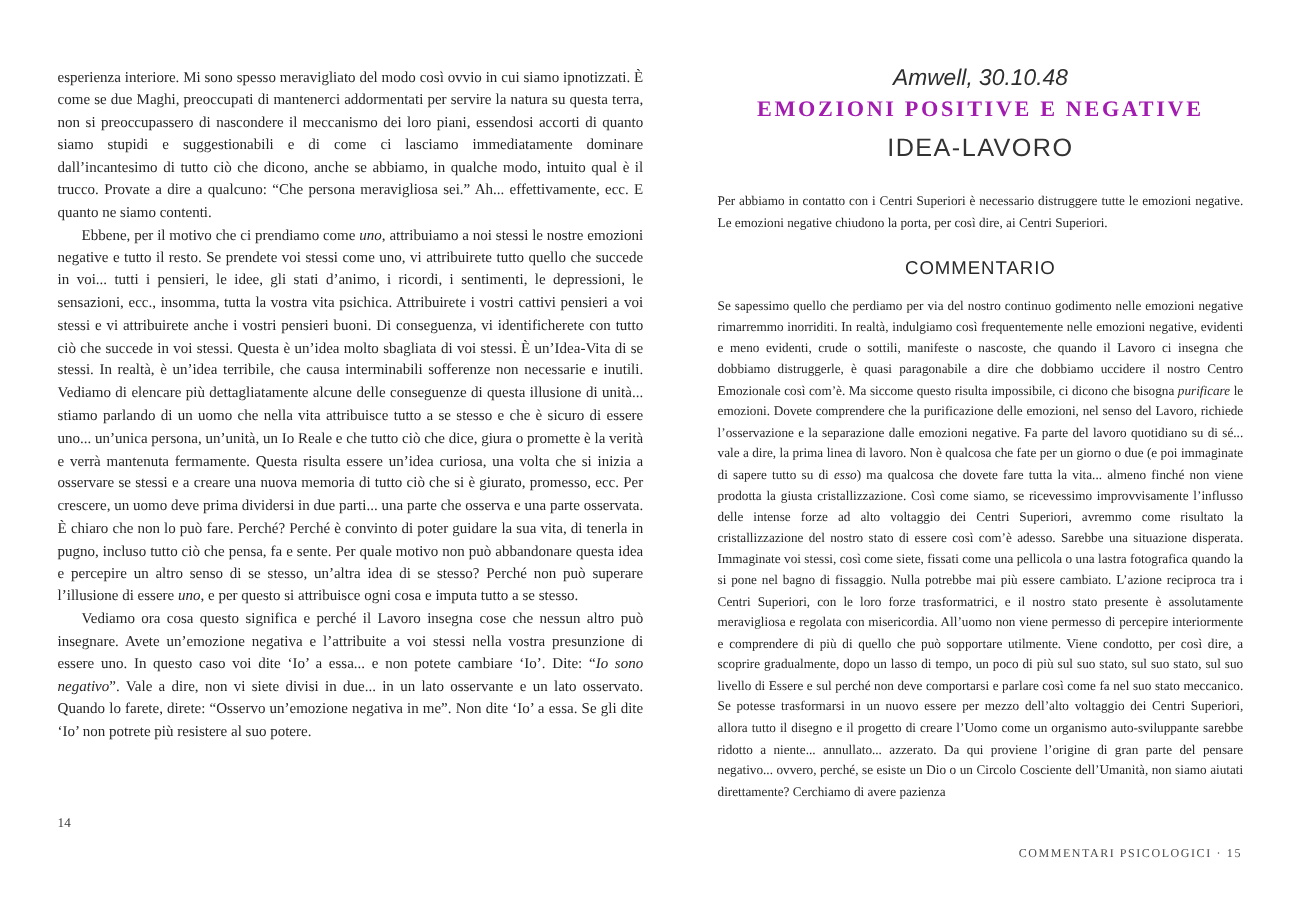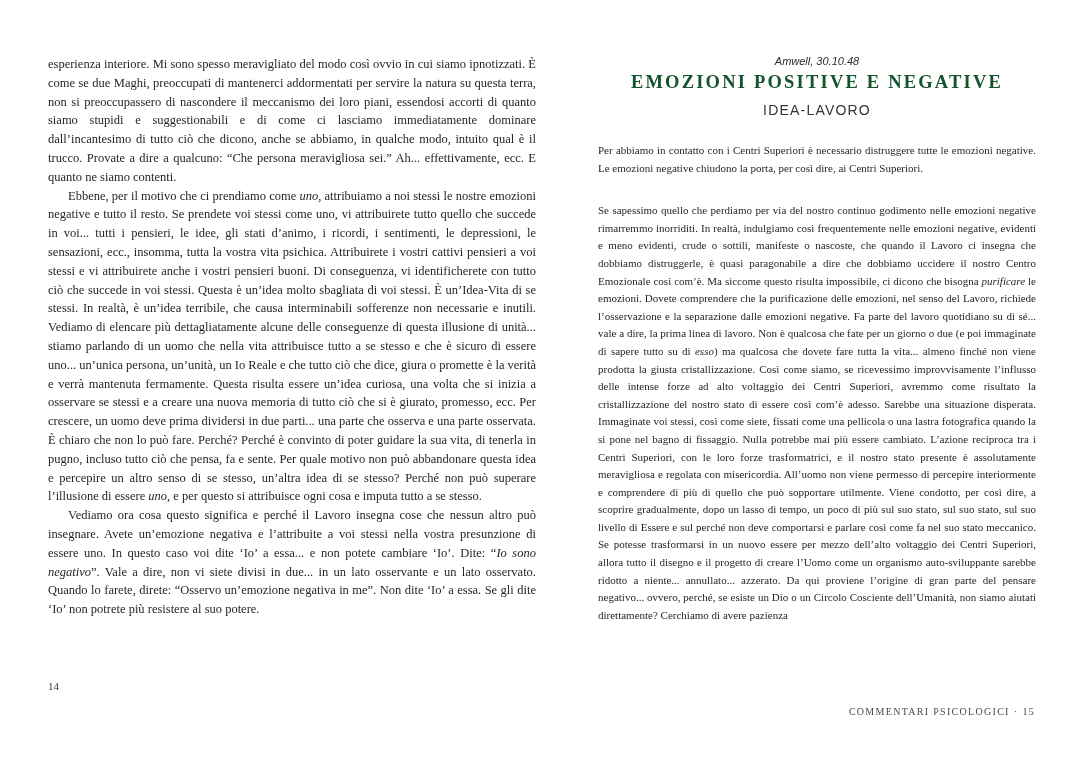--- a/index.html
+++ b/index.html
@@ -34,56 +34,56 @@
   }
   .col-right .body-serif p {
     font-size: 11px;
     line-height: 17.6px;
   }
   .body-serif p.indent { text-indent: 20px; }
   .dateline {
     text-align: center;
     font-family: "Liberation Sans", sans-serif;
     font-style: italic;
-    font-size: 11px;
+    font-size: 19px;
     color: #2e2e2e;
   }
   .chapter-title {
     text-align: center;
     font-family: "Liberation Serif", serif;
     font-weight: 700;
     font-size: 18.5px;
     letter-spacing: 2.2px;
-    color: #14532d;
+    color: #a21caf;
     margin-top: 5px;
   }
   .chapter-subtitle {
     text-align: center;
     font-family: "Liberation Sans", sans-serif;
-    font-size: 14px;
+    font-size: 21px;
     letter-spacing: 1.2px;
     color: #333333;
     margin-top: 9px;
   }
   .intro p {
     margin-top: 24px;
     font-size: 11px;
     line-height: 17.6px;
     color: #262626;
     text-align: justify;
   }
   .section-heading {
     text-align: center;
     font-family: "Liberation Sans", sans-serif;
     font-size: 15.5px;
     letter-spacing: 0.8px;
     color: #2b2b2b;
     margin-top: 20px;
   }
-  .commentary { margin-top: 25px; }
+  .commentary { margin-top: 14px; }
   .footer-left {
     position: absolute;
     left: 48px;
     top: 680px;
     font-family: "Liberation Serif", serif;
     font-size: 11px;
     color: #3a3a3a;
   }
   .footer-right {
     position: absolute;
@@ -111,20 +111,21 @@
       </div>
   </div>
 
   <div class="col-right">
     <div class="dateline">Amwell, 30.10.48</div>
     <div class="chapter-title">EMOZIONI POSITIVE E NEGATIVE</div>
     <div class="chapter-subtitle">IDEA-LAVORO</div>
     <div class="intro">
       <p>Per abbiamo in contatto con i Centri Superiori è necessario distruggere tutte le emozioni negative. Le emozioni negative chiudono la porta, per così dire, ai Centri Superiori.</p>
     </div>
+    <div class="section-heading">COMMENTARIO</div>
     <div class="body-serif commentary">
         <p><span>Se sapessimo quello che perdiamo per via del nostro continuo godimento nelle emozioni negative rimarremmo inorriditi. In realtà, indulgiamo così frequentemente nelle emozioni negative, evidenti e meno evidenti, crude o sottili, manifeste o nascoste, che quando il Lavoro ci insegna che dobbiamo distruggerle, è quasi paragonabile a dire che dobbiamo uccidere il nostro Centro Emozionale così com’è. Ma siccome questo risulta impossibile, ci dicono che bisogna </span><i>purificare</i><span> le emozioni. Dovete comprendere che la purificazione delle emozioni, nel senso del Lavoro, richiede l’osservazione e la separazione dalle emozioni negative. Fa parte del lavoro quotidiano su di sé... vale a dire, la prima linea di lavoro. Non è qualcosa che fate per un giorno o due (e poi immaginate di sapere tutto su di </span><i>esso</i><span>) ma qualcosa che dovete fare tutta la vita... almeno finché non viene prodotta la giusta cristallizzazione. Così come siamo, se ricevessimo improvvisamente l’influsso delle intense forze ad alto voltaggio dei Centri Superiori, avremmo come risultato la cristallizzazione del nostro stato di essere così com’è adesso. Sarebbe una situazione disperata. Immaginate voi stessi, così come siete, fissati come una pellicola o una lastra fotografica quando la si pone nel bagno di fissaggio. Nulla potrebbe mai più essere cambiato. L’azione reciproca tra i Centri Superiori, con le loro forze trasformatrici, e il nostro stato presente è assolutamente meravigliosa e regolata con misericordia. All’uomo non viene permesso di percepire interiormente e comprendere di più di quello che può sopportare utilmente. Viene condotto, per così dire, a scoprire gradualmente, dopo un lasso di tempo, un poco di più sul suo stato, sul suo stato, sul suo livello di Essere e sul perché non deve comportarsi e parlare così come fa nel suo stato meccanico. Se potesse trasformarsi in un nuovo essere per mezzo dell’alto voltaggio dei Centri Superiori, allora tutto il disegno e il progetto di creare l’Uomo come un organismo auto-sviluppante sarebbe ridotto a niente... annullato... azzerato. Da qui proviene l’origine di gran parte del pensare negativo... ovvero, perché, se esiste un Dio o un Circolo Cosciente dell’Umanità, non siamo aiutati direttamente? Cerchiamo di avere pazienza</span></p>
       </div>
   </div>
 
   <div class="footer-left">14</div>
 
   <div class="footer-right">
     <span>COMMENTARI PSICOLOGICI</span><span class="sep">·</span><span>15</span>
   </div>

